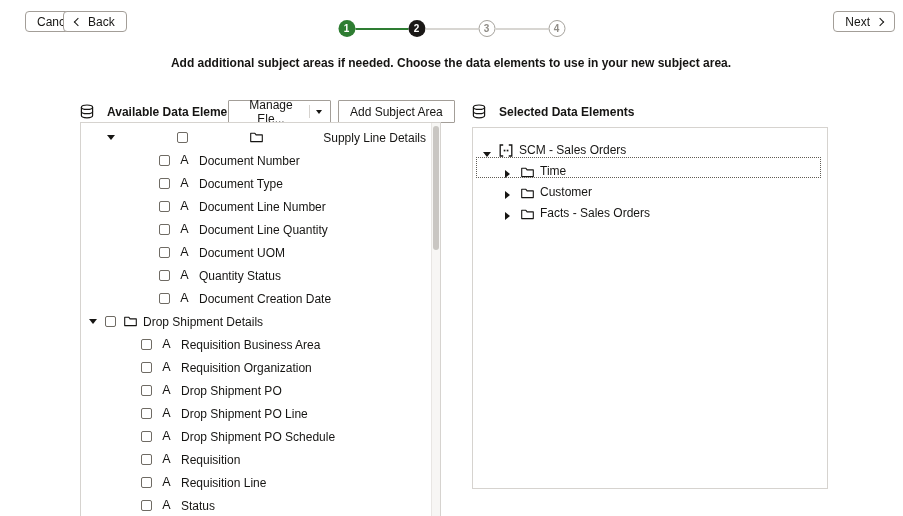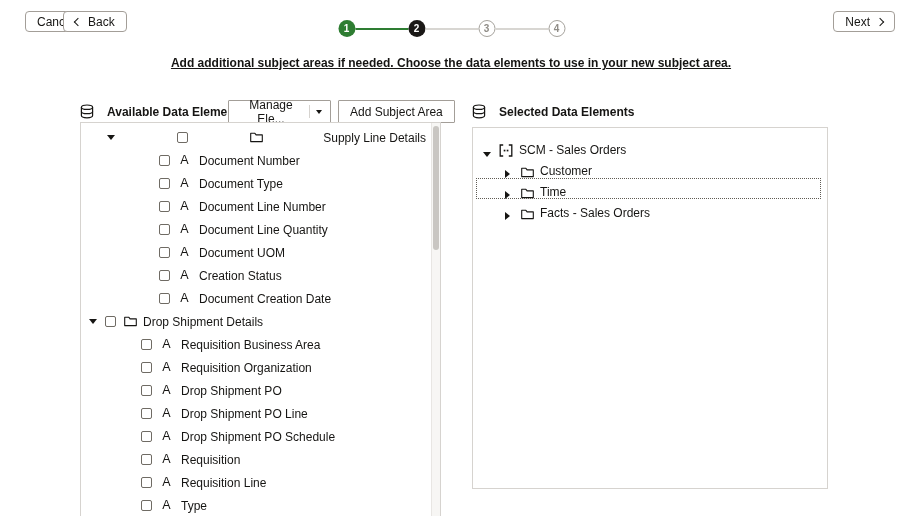--- a/index.html
+++ b/index.html
@@ -60,21 +60,20 @@
   .connector { width: 53px; height: 2px; background: var(--connector-inactive, #d8d6d2); }
   .connector.done { background: var(--step-complete, #2e7d32); }
 
   
   .instruction {
     position: absolute;
     top: 56px; left: 0; right: 1px;
     text-align: center;
     font-weight: 600;
     font-size: 12px;
-    text-decoration: underline;
   }
 
   
   .panel-header {
     position: absolute;
     top: 103px;
     display: flex; align-items: center; gap: 7px;
     font-weight: 700; font-size: 12px;
     height: 17px;
   }
@@ -266,21 +265,21 @@
         <span class="tree-label">Document Line Quantity</span>
       </div>
       <div class="tree-row" style="padding-left: 78px;">
         <span class="checkbox"></span>
         <span class="attr-a">A</span>
         <span class="tree-label">Document UOM</span>
       </div>
       <div class="tree-row" style="padding-left: 78px;">
         <span class="checkbox"></span>
         <span class="attr-a">A</span>
-        <span class="tree-label">Creation Status</span>
+        <span class="tree-label">Quantity Status</span>
       </div>
       <div class="tree-row" style="padding-left: 78px;">
         <span class="checkbox"></span>
         <span class="attr-a">A</span>
         <span class="tree-label">Document Creation Date</span>
       </div>
       <div class="tree-row" style="padding-left: 8px;">
         <span class="arrow-cell">
           <span class="tri-down"></span>
         </span>
@@ -323,21 +322,21 @@
         <span class="tree-label">Requisition</span>
       </div>
       <div class="tree-row" style="padding-left: 60px;">
         <span class="checkbox"></span>
         <span class="attr-a">A</span>
         <span class="tree-label">Requisition Line</span>
       </div>
       <div class="tree-row" style="padding-left: 60px;">
         <span class="checkbox"></span>
         <span class="attr-a">A</span>
-        <span class="tree-label">Type</span>
+        <span class="tree-label">Status</span>
       </div>
     </div>
   <div class="scrollbar">
     <div class="scroll-thumb"></div>
   </div>
 </div>
 
 <div class="right-panel">
   <div>
       <div class="rtree-row" style="padding-left: 10px;">
@@ -346,47 +345,47 @@
         </span>
         <span class="icon-wrap">
           <svg width="14" height="13" viewBox="0 0 14 13">
             <path d="M4.2 1 H1.2 V12 H4.2 M9.8 1 H12.8 V12 H9.8" fill="none" stroke="#161513" stroke-width="1.3"></path>
             <rect x="4.7" y="5.7" width="1.7" height="1.7" fill="#161513"></rect>
             <rect x="7.7" y="5.7" width="1.7" height="1.7" fill="#161513"></rect>
           </svg>
         </span>
         <span class="tree-label">SCM - Sales Orders</span>
       </div>
+      <div class="rtree-row selected" style="padding-left: 32px;">
+        <span class="arrow-cell">
+          <span class="tri-right"></span>
+        </span>
+        <span class="icon-wrap">
+          <svg width="13" height="11" viewBox="0 0 13 11">
+            <path d="M0.7 9.6 L0.7 1.3 L4.9 1.3 L6.1 2.9 L12.3 2.9 L12.3 9.6 Z" fill="none" stroke="#161513" stroke-width="1.1" stroke-linejoin="round"></path>
+          </svg>
+        </span>
+        <span class="tree-label">Time</span>
+      </div>
       <div class="rtree-row" style="padding-left: 32px;">
         <span class="arrow-cell">
           <span class="tri-right"></span>
         </span>
         <span class="icon-wrap">
           <svg width="13" height="11" viewBox="0 0 13 11">
             <path d="M0.7 9.6 L0.7 1.3 L4.9 1.3 L6.1 2.9 L12.3 2.9 L12.3 9.6 Z" fill="none" stroke="#161513" stroke-width="1.1" stroke-linejoin="round"></path>
           </svg>
         </span>
         <span class="tree-label">Customer</span>
       </div>
-      <div class="rtree-row selected" style="padding-left: 32px;">
+      <div class="rtree-row" style="padding-left: 32px;">
         <span class="arrow-cell">
           <span class="tri-right"></span>
         </span>
         <span class="icon-wrap">
           <svg width="13" height="11" viewBox="0 0 13 11">
             <path d="M0.7 9.6 L0.7 1.3 L4.9 1.3 L6.1 2.9 L12.3 2.9 L12.3 9.6 Z" fill="none" stroke="#161513" stroke-width="1.1" stroke-linejoin="round"></path>
           </svg>
         </span>
-        <span class="tree-label">Time</span>
-      </div>
-      <div class="rtree-row" style="padding-left: 32px;">
-        <span class="arrow-cell">
-          <span class="tri-right"></span>
-        </span>
-        <span class="icon-wrap">
-          <svg width="13" height="11" viewBox="0 0 13 11">
-            <path d="M0.7 9.6 L0.7 1.3 L4.9 1.3 L6.1 2.9 L12.3 2.9 L12.3 9.6 Z" fill="none" stroke="#161513" stroke-width="1.1" stroke-linejoin="round"></path>
-          </svg>
-        </span>
         <span class="tree-label">Facts - Sales Orders</span>
       </div>
     </div>
 </div>
 
 </body></html>

